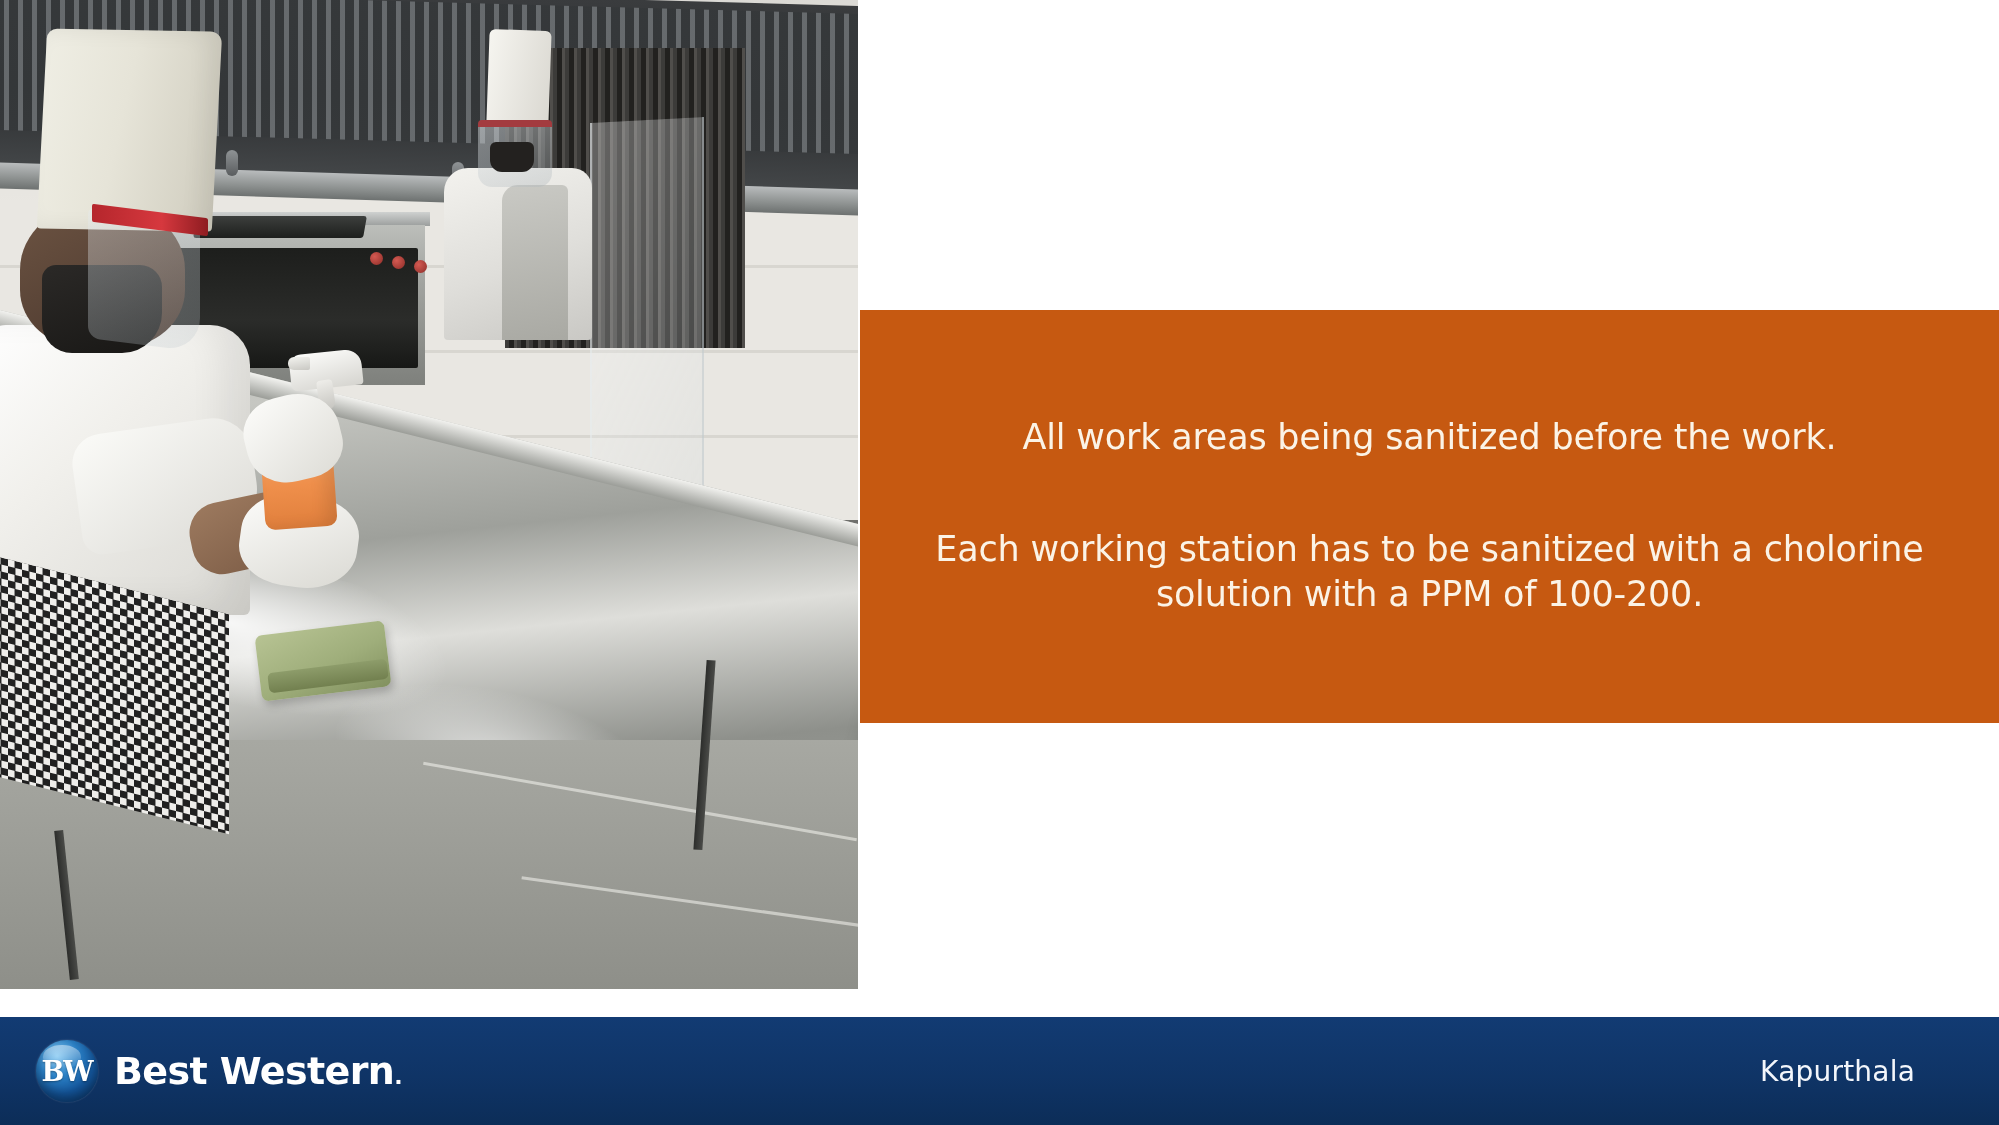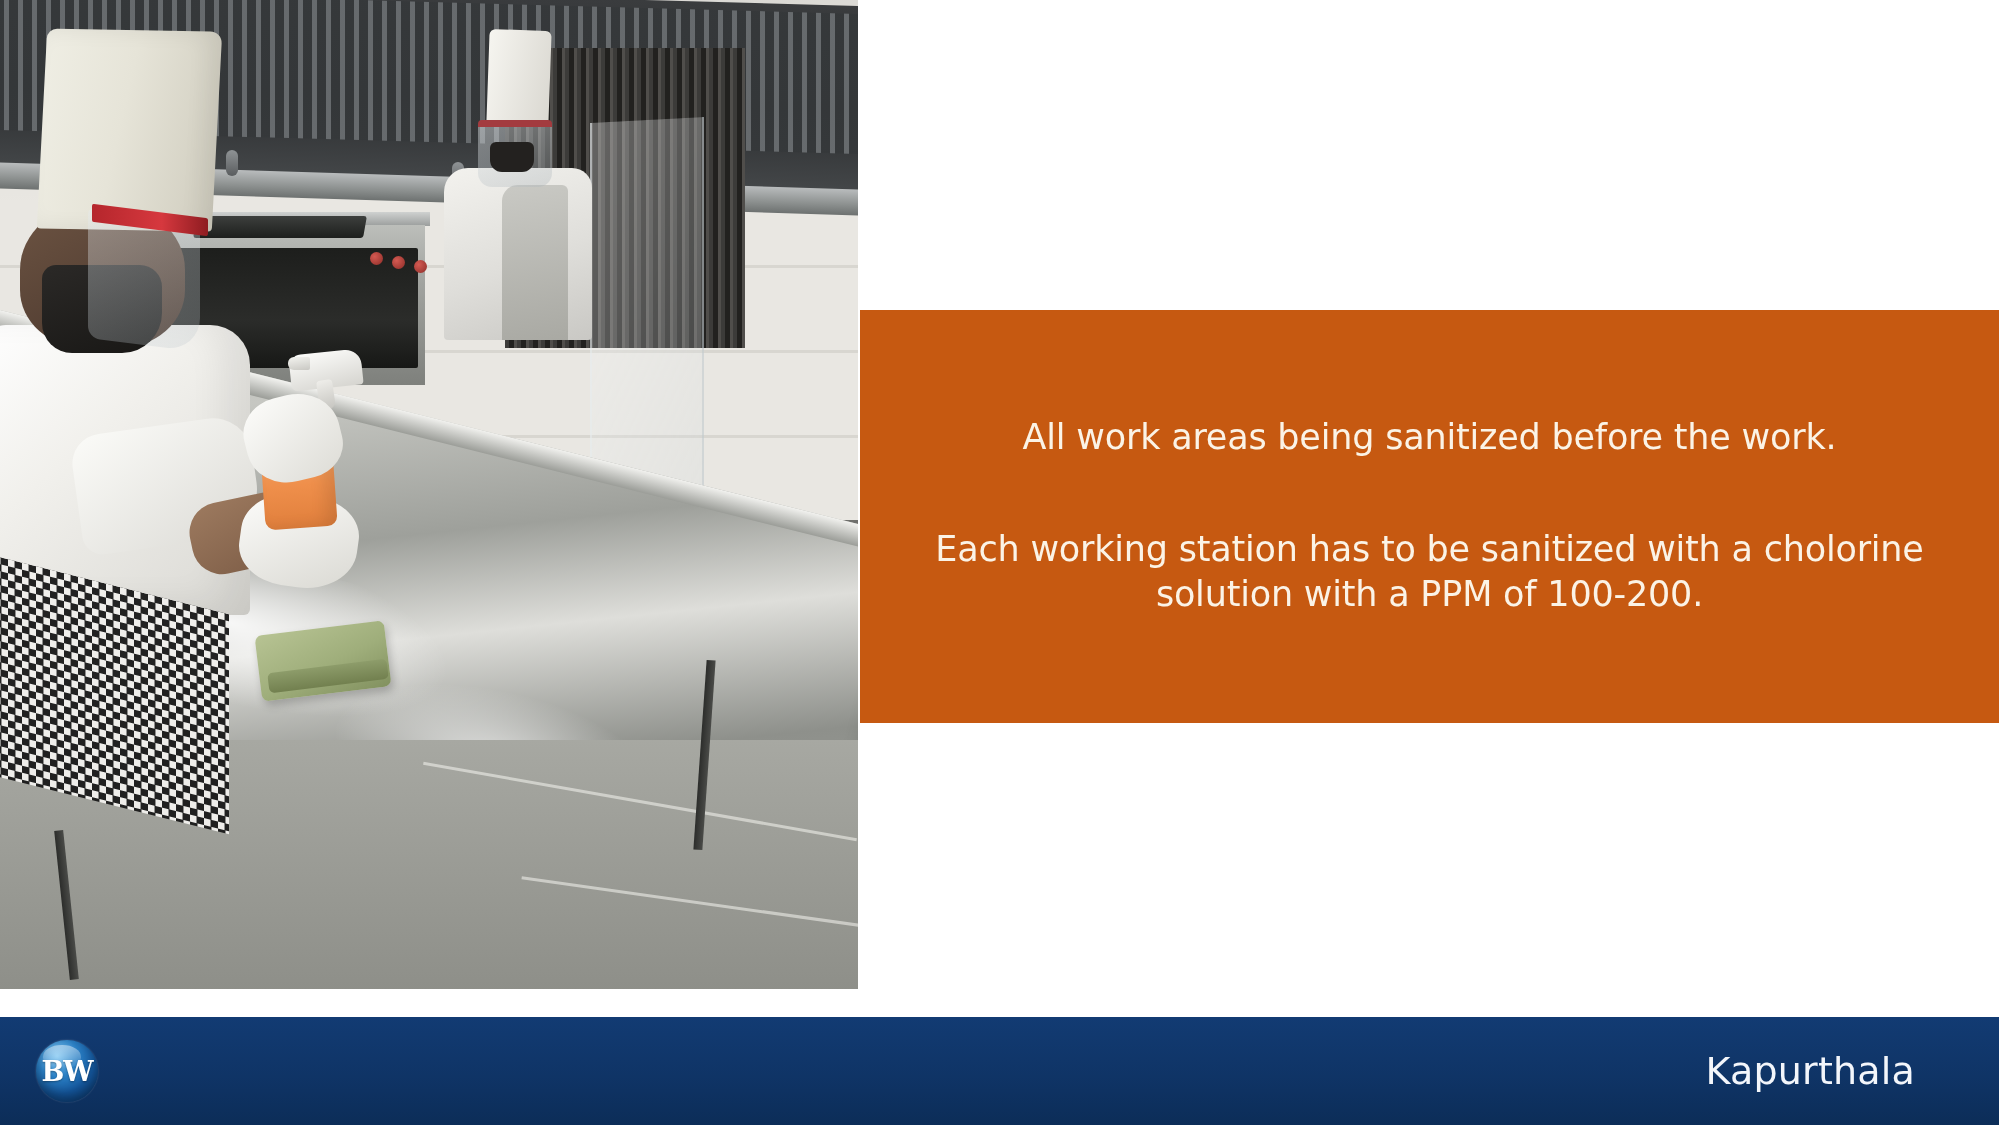--- a/index.html
+++ b/index.html
@@ -444,21 +444,21 @@
   }
   .brand-name .tm {
     font-size: 22px;
     vertical-align: baseline;
   }
   .property {
     margin-left: auto;
     margin-right: 84px;
     color: #f3f6fb;
     font-family: "DejaVu Sans", sans-serif;
-    font-size: 38px;
+    font-size: 28px;
     letter-spacing: 0.2px;
   }
 </style>
 </head>
 <body>
 
 <div class="slide">
 
   <div class="photo">
 
@@ -531,17 +531,20 @@
   <div class="caption">
     <p class="line-1">All work areas being sanitized before the work.</p>
     <p class="line-2">Each working station has to be sanitized with a cholorine solution with a PPM of 100-200.</p>
   </div>
 
   <div class="footer">
     <div class="brand">
       <div class="bw-mark">
         <span>BW</span>
       </div>
+      <div class="brand-name">
+        <span>Best Western</span><span class="tm">.</span>
+      </div>
     </div>
     <div class="property">Kapurthala</div>
   </div>
 
 </div>
 
 </body></html>

